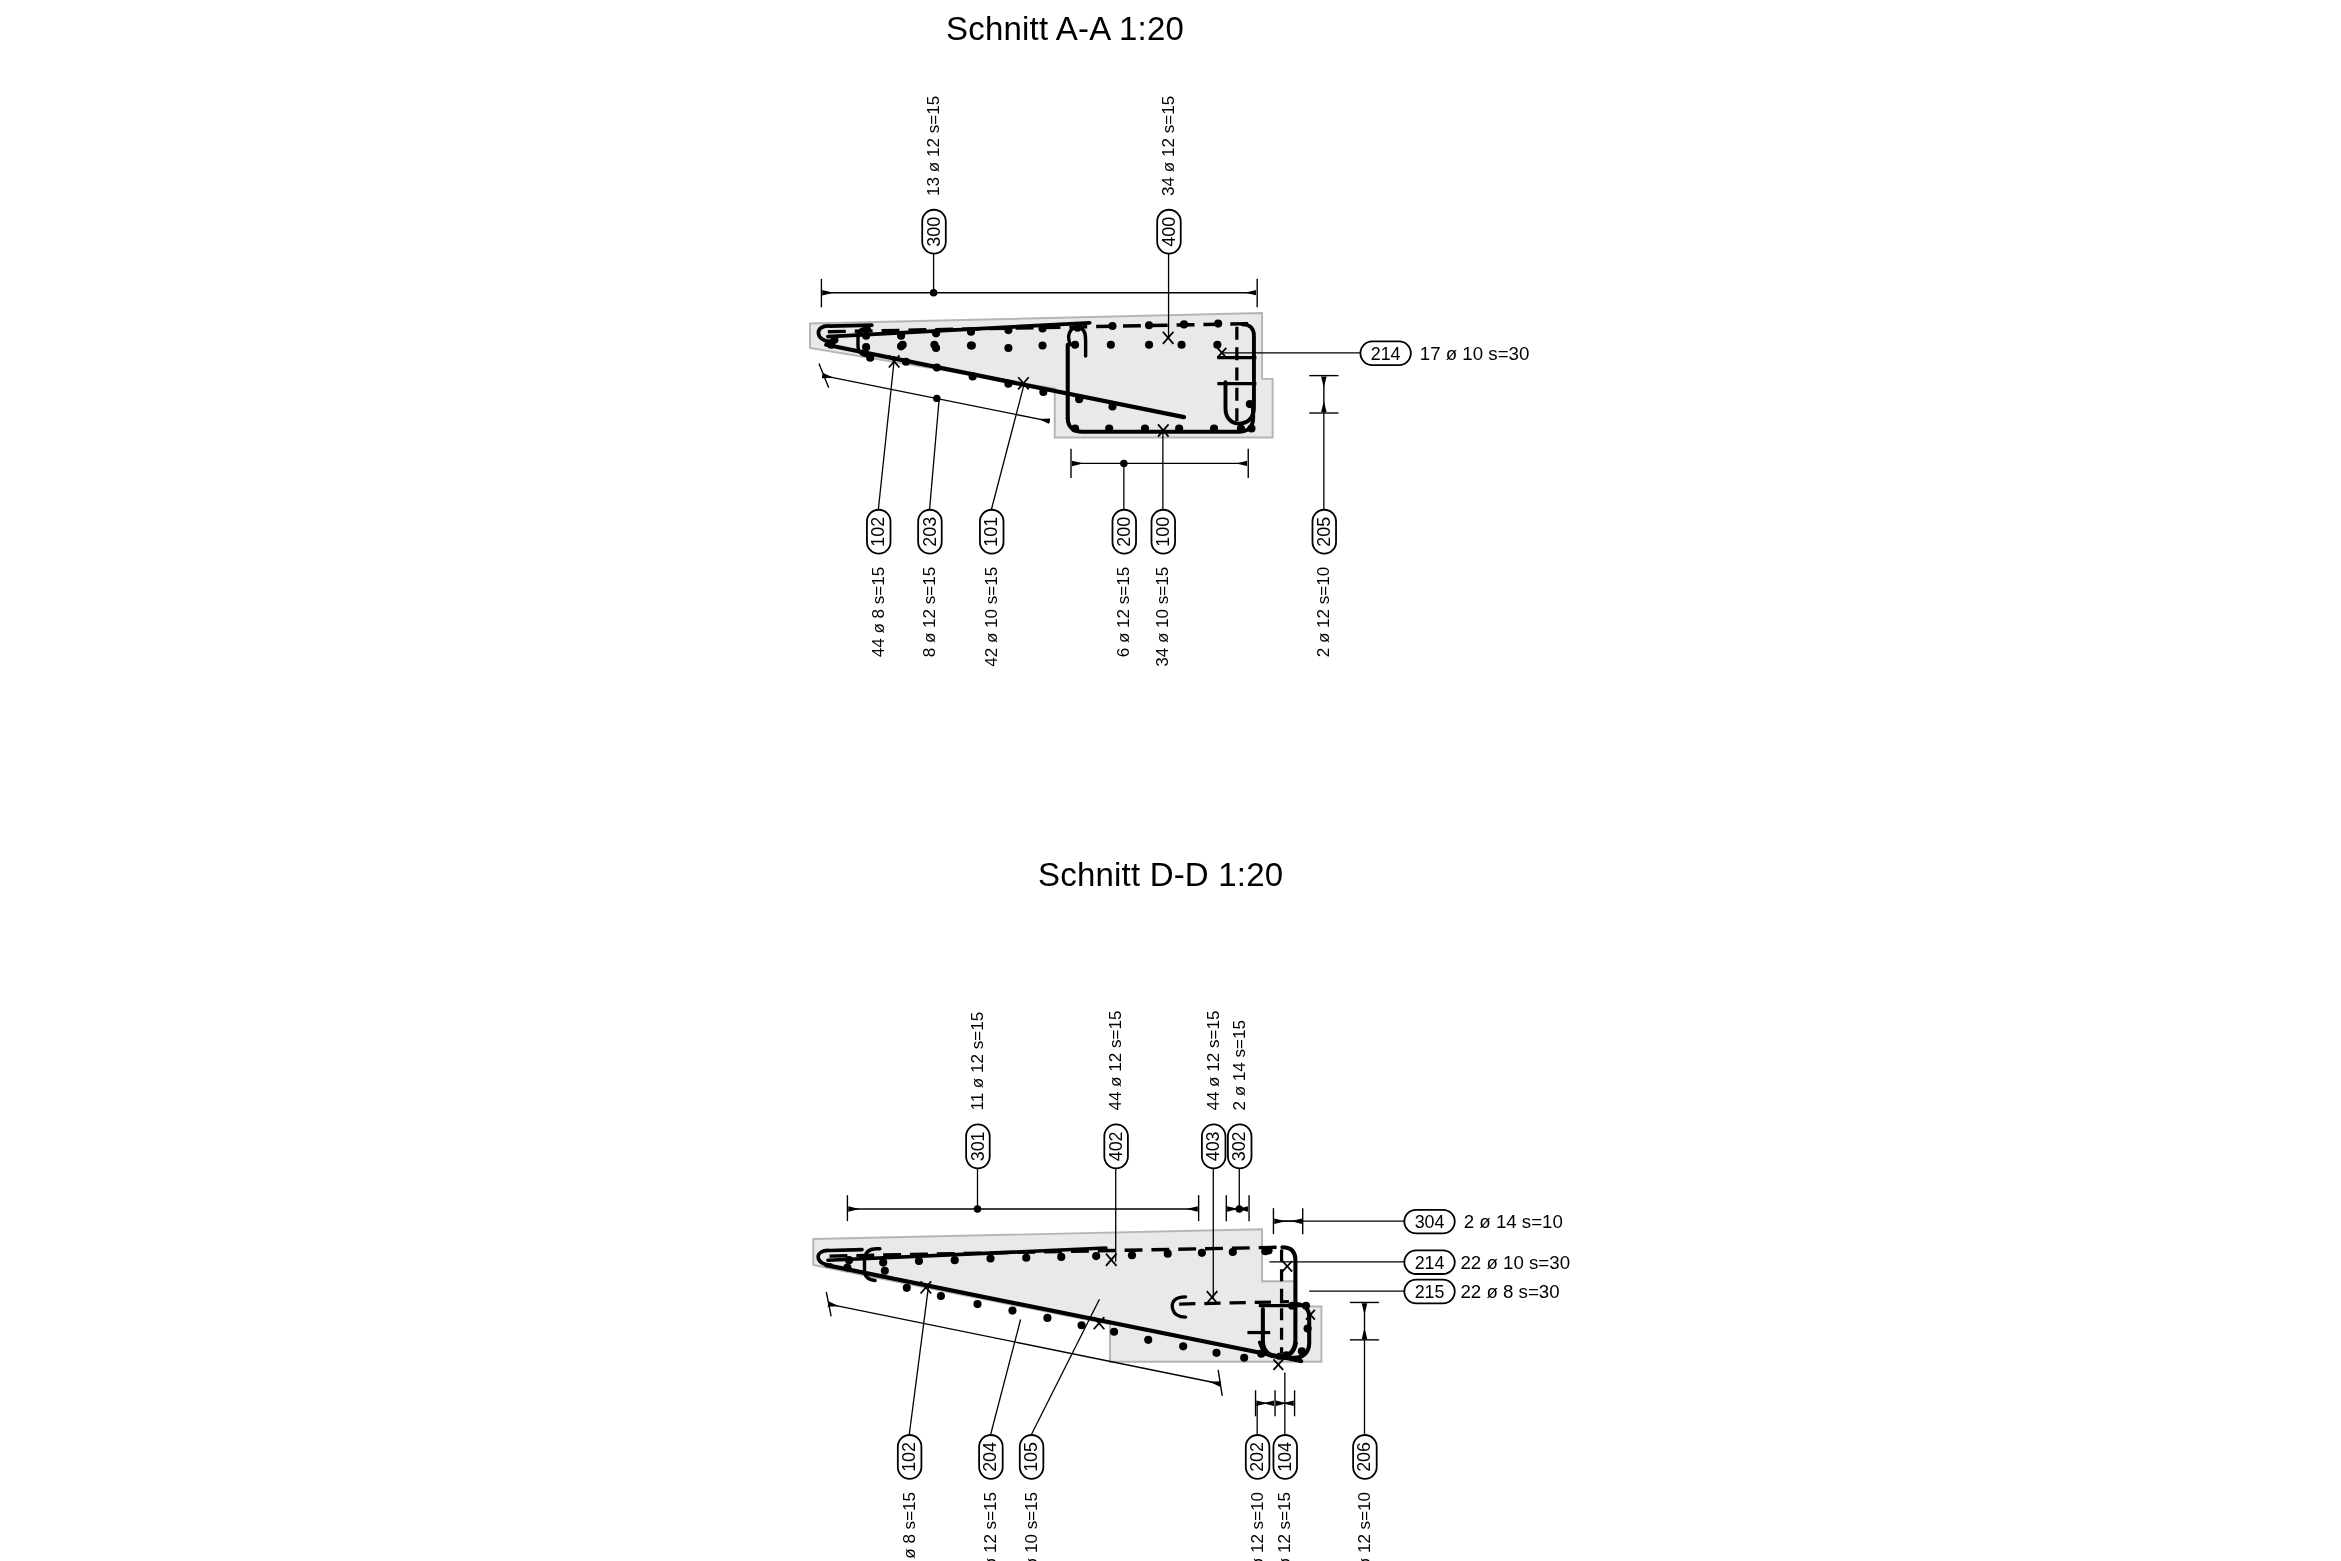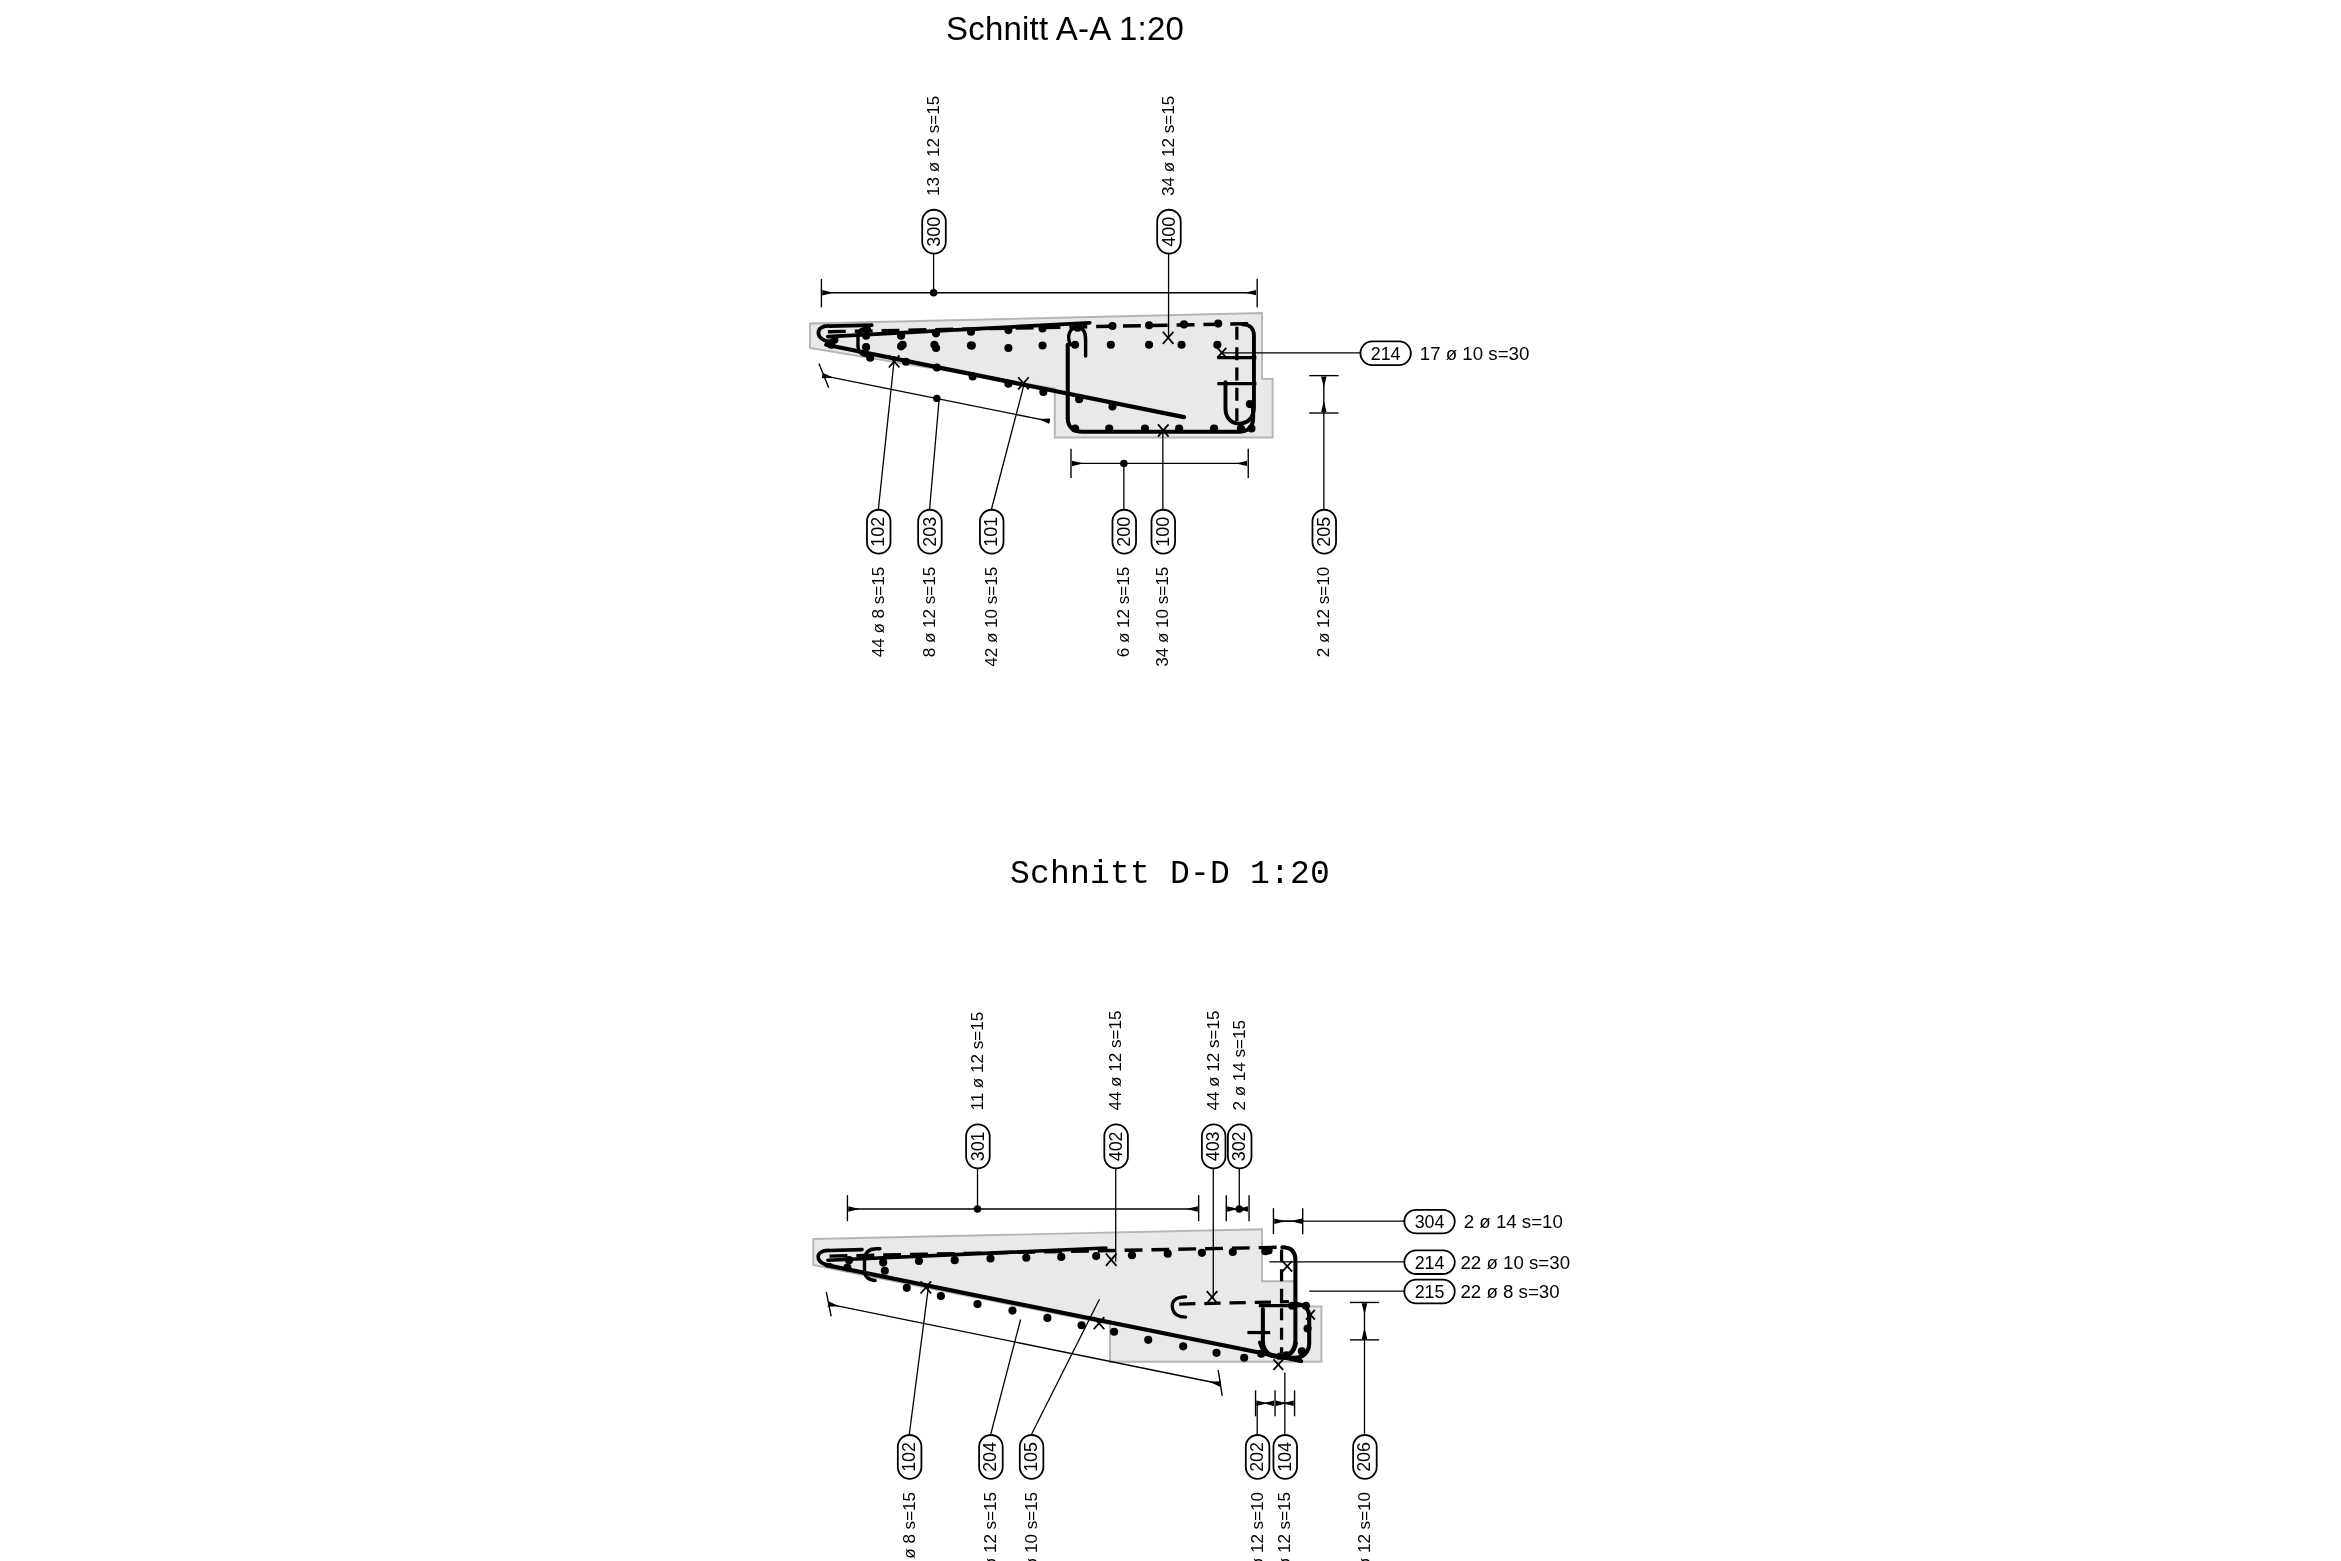--- a/index.html
+++ b/index.html
@@ -24,21 +24,21 @@
   .section-title {
     position: absolute;
     font-family: "Liberation Sans", sans-serif;
     font-weight: 400;
     font-size: 33px;
     letter-spacing: 0.2px;
     white-space: nowrap;
     color: #000;
   }
   #title-aa { left: 946px; top: 9.8px; }
-  #title-dd { left: 1010px; top: 856px; font-family: Liberation Mono, monospace; }
+  #title-dd { left: 1038px; top: 856px; }
 
   svg.draw {
     position: absolute;
     left: 0; top: 0;
     width: 2342px;
     height: 1561px;
     overflow: visible;
   }
   .lbl {
     font-family: "Liberation Sans", sans-serif;

